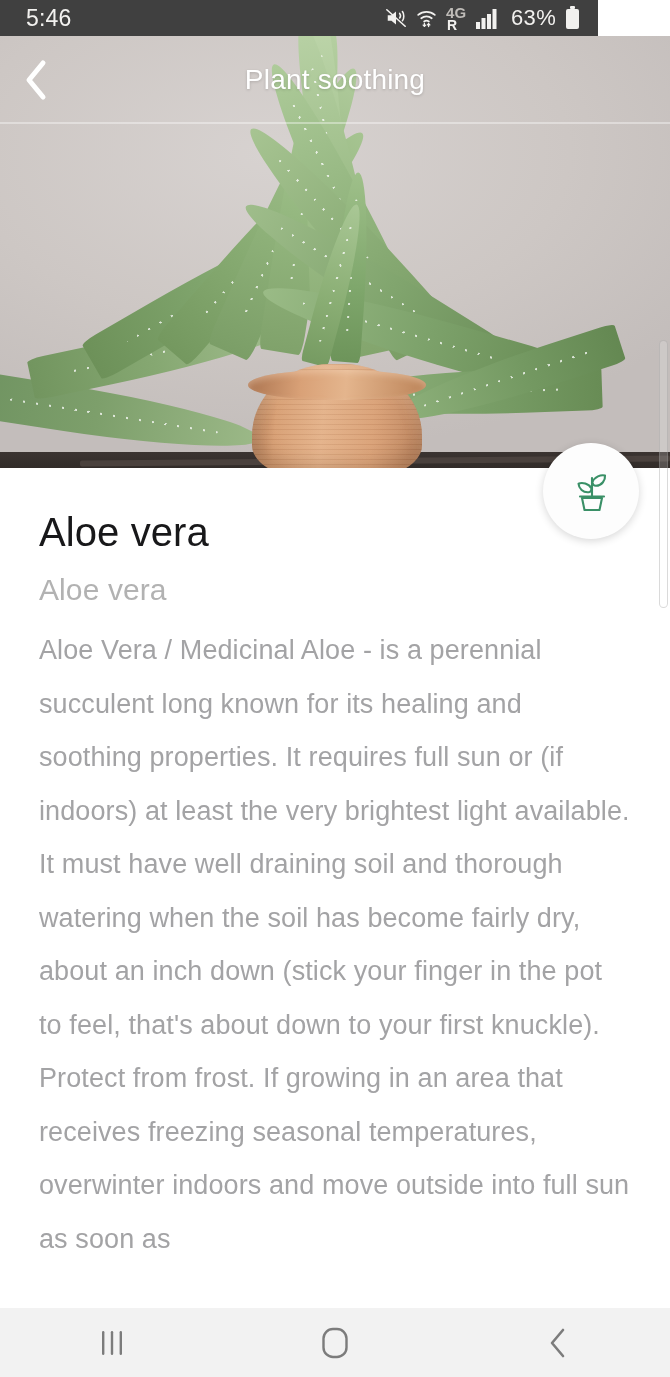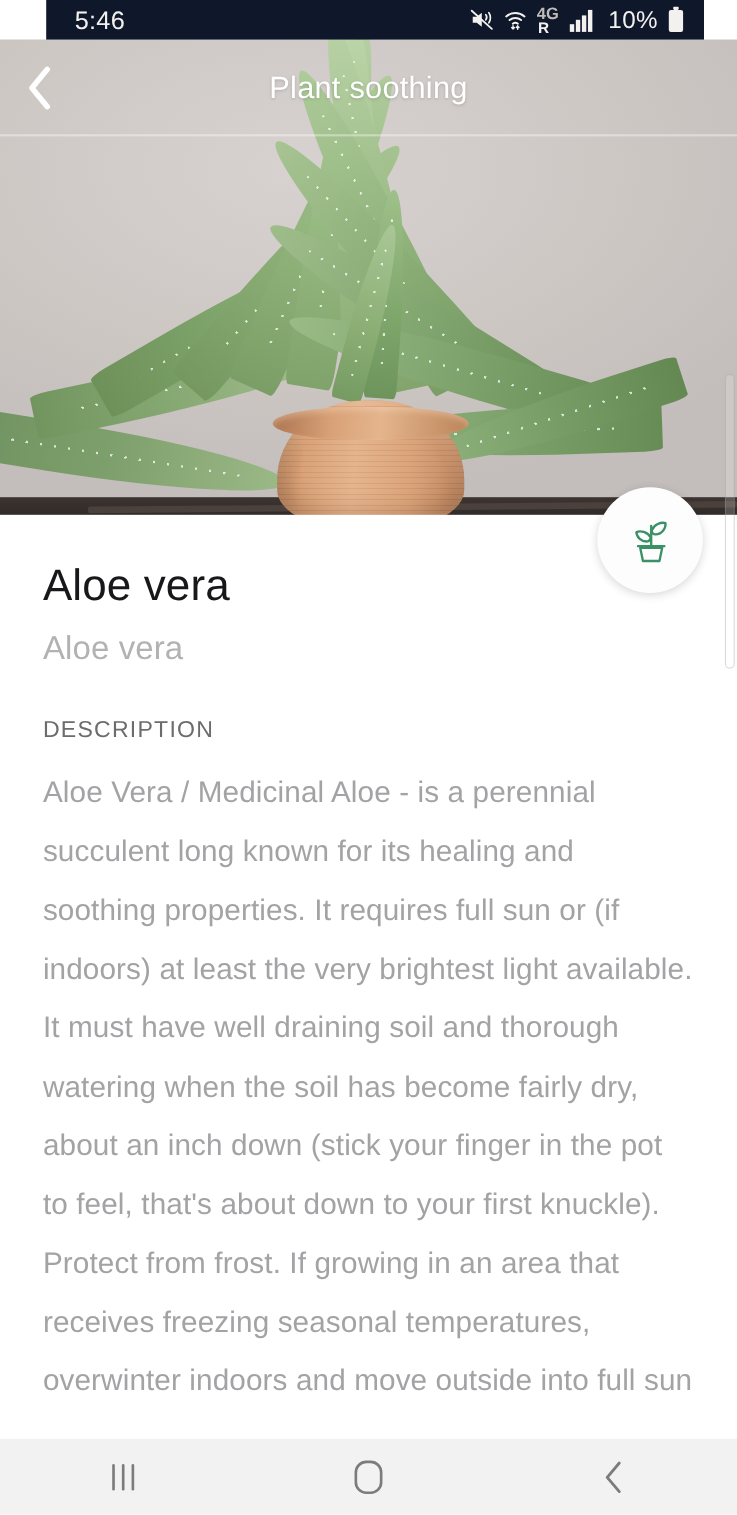--- a/index.html
+++ b/index.html
@@ -15,25 +15,24 @@
     position:relative;
     width:670px; height:1377px;
     background:#ffffff;
     overflow:hidden;
   }
 
   
   #status-bar {
     position:absolute; top:0; left:0;
     width:598px; height:36px;
-    background:#0f172a;
+    background:#404040;
     display:flex; align-items:center;
     padding:0 18px 0 26px;
     z-index:40;
-    margin-left:42px;
   }
   #status-time {
     color:#f2f1ef; font-size:23px; letter-spacing:.2px;
   }
   #status-icons {
     margin-left:auto;
     display:flex; align-items:center; gap:9px;
   }
   .sb-icon { display:flex; align-items:center;flex-direction:column; }
   #status-battery-text {
@@ -300,21 +299,21 @@
 
       <span class="sb-icon">
         <svg width="24" height="22" viewBox="0 0 24 22">
           <rect x="1" y="15" width="4" height="7" fill="#f2f1ef"></rect>
           <rect x="6.5" y="11" width="4" height="11" fill="#f2f1ef"></rect>
           <rect x="12" y="7" width="4" height="15" fill="#f2f1ef"></rect>
           <rect x="17.5" y="2" width="4" height="20" fill="#f2f1ef"></rect>
         </svg>
       </span>
 
-      <span id="status-battery-text">10%</span>
+      <span id="status-battery-text">63%</span>
 
       <span class="sb-icon">
         <svg width="15" height="24" viewBox="0 0 15 24">
           <rect x="5" y="0" width="5" height="3" rx="1" fill="#f2f1ef"></rect>
           <rect x="1" y="3" width="13" height="20" rx="2" fill="#f2f1ef"></rect>
         </svg>
       </span>
 
     </div>
   </div>
@@ -333,21 +332,20 @@
         <path d="M22.3 13.5 C24.5 7.5 31 5.5 35 6.5 C35.5 11 32 16.5 26 16.8 C24.2 16.9 22.8 15.6 22.3 13.5 Z" stroke="#3a9067" stroke-width="2.1" stroke-linejoin="round" fill="none"></path>
 
         <path d="M21.5 19.5 C18.8 14.5 12 13 8.5 14.8 C8.8 19.3 13 23.9 18.8 23.2 C20.5 23 21.5 21.6 21.5 19.5 Z" stroke="#3a9067" stroke-width="2.1" stroke-linejoin="round" fill="none"></path>
       </svg>
     </span>
   </div>
 
   <div id="content">
     <h1 id="plant-title">Aloe vera</h1>
     <div id="plant-subtitle">Aloe vera</div>
-    <div id="description-label">DESCRIPTION</div>
     <p id="description-body">Aloe Vera / Medicinal Aloe - is a perennial succulent long known for its healing and soothing properties. It requires full sun or (if indoors) at least the very brightest light available. It must have well draining soil and thorough watering when the soil has become fairly dry, about an inch down (stick your finger in the pot to feel, that's about down to your first knuckle). Protect from frost. If growing in an area that receives freezing seasonal temperatures, overwinter indoors and move outside into full sun as soon as</p>
   </div>
 
   <div id="nav-bar">
     <div class="nav-btn">
       <span>
         <svg width="30" height="32" viewBox="0 0 30 32">
           <rect x="5" y="4" width="2.4" height="24" rx="1.2" fill="#7c7c7c"></rect>
           <rect x="13.8" y="4" width="2.4" height="24" rx="1.2" fill="#7c7c7c"></rect>
           <rect x="22.6" y="4" width="2.4" height="24" rx="1.2" fill="#7c7c7c"></rect>

